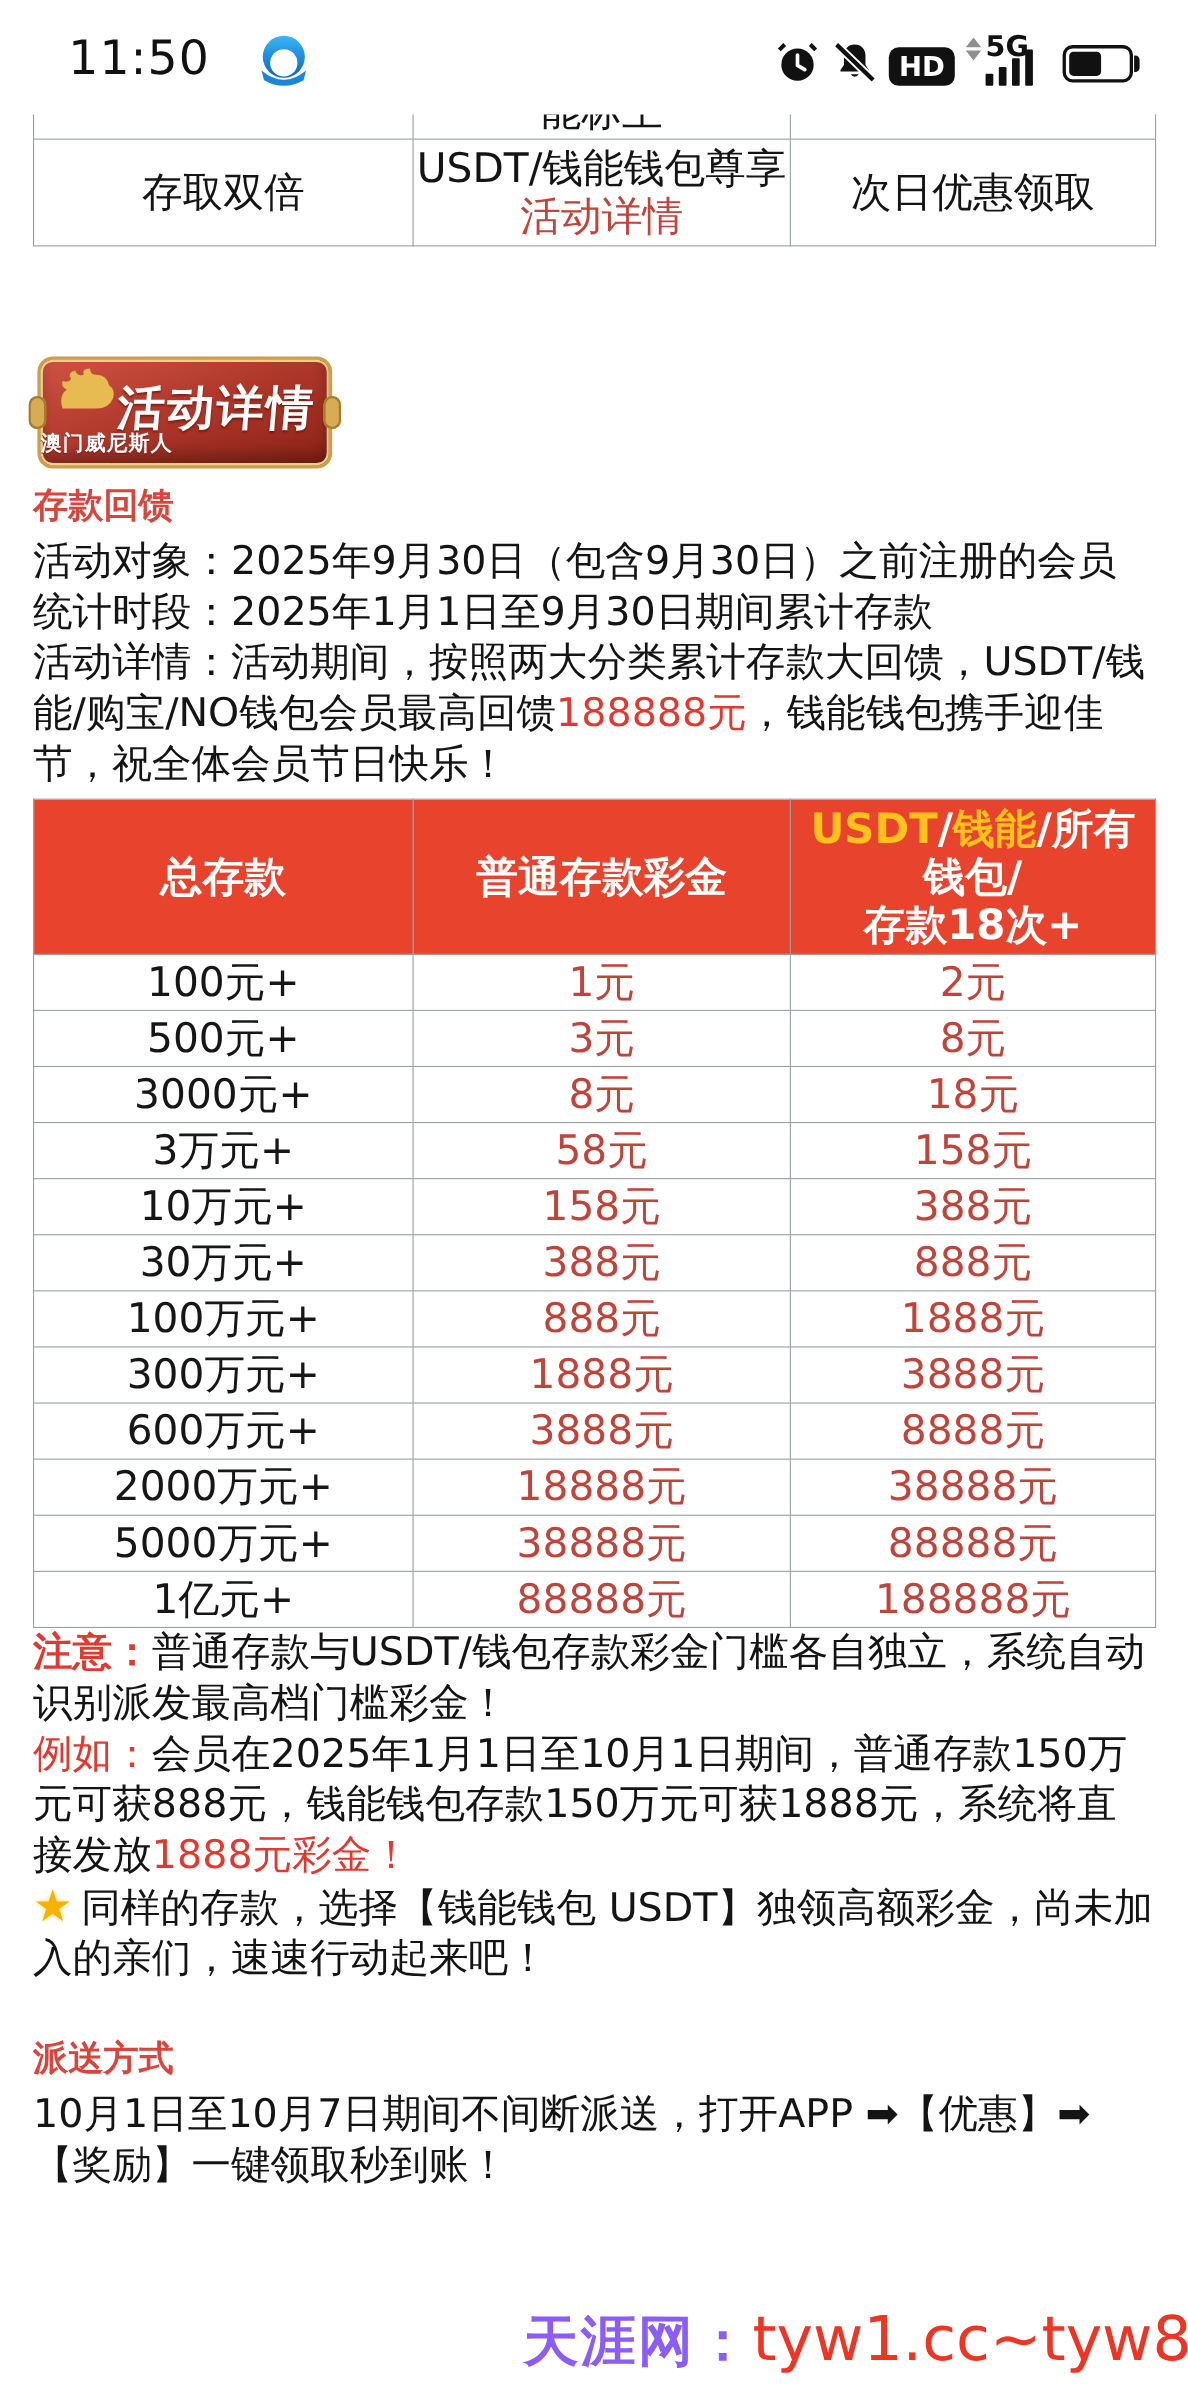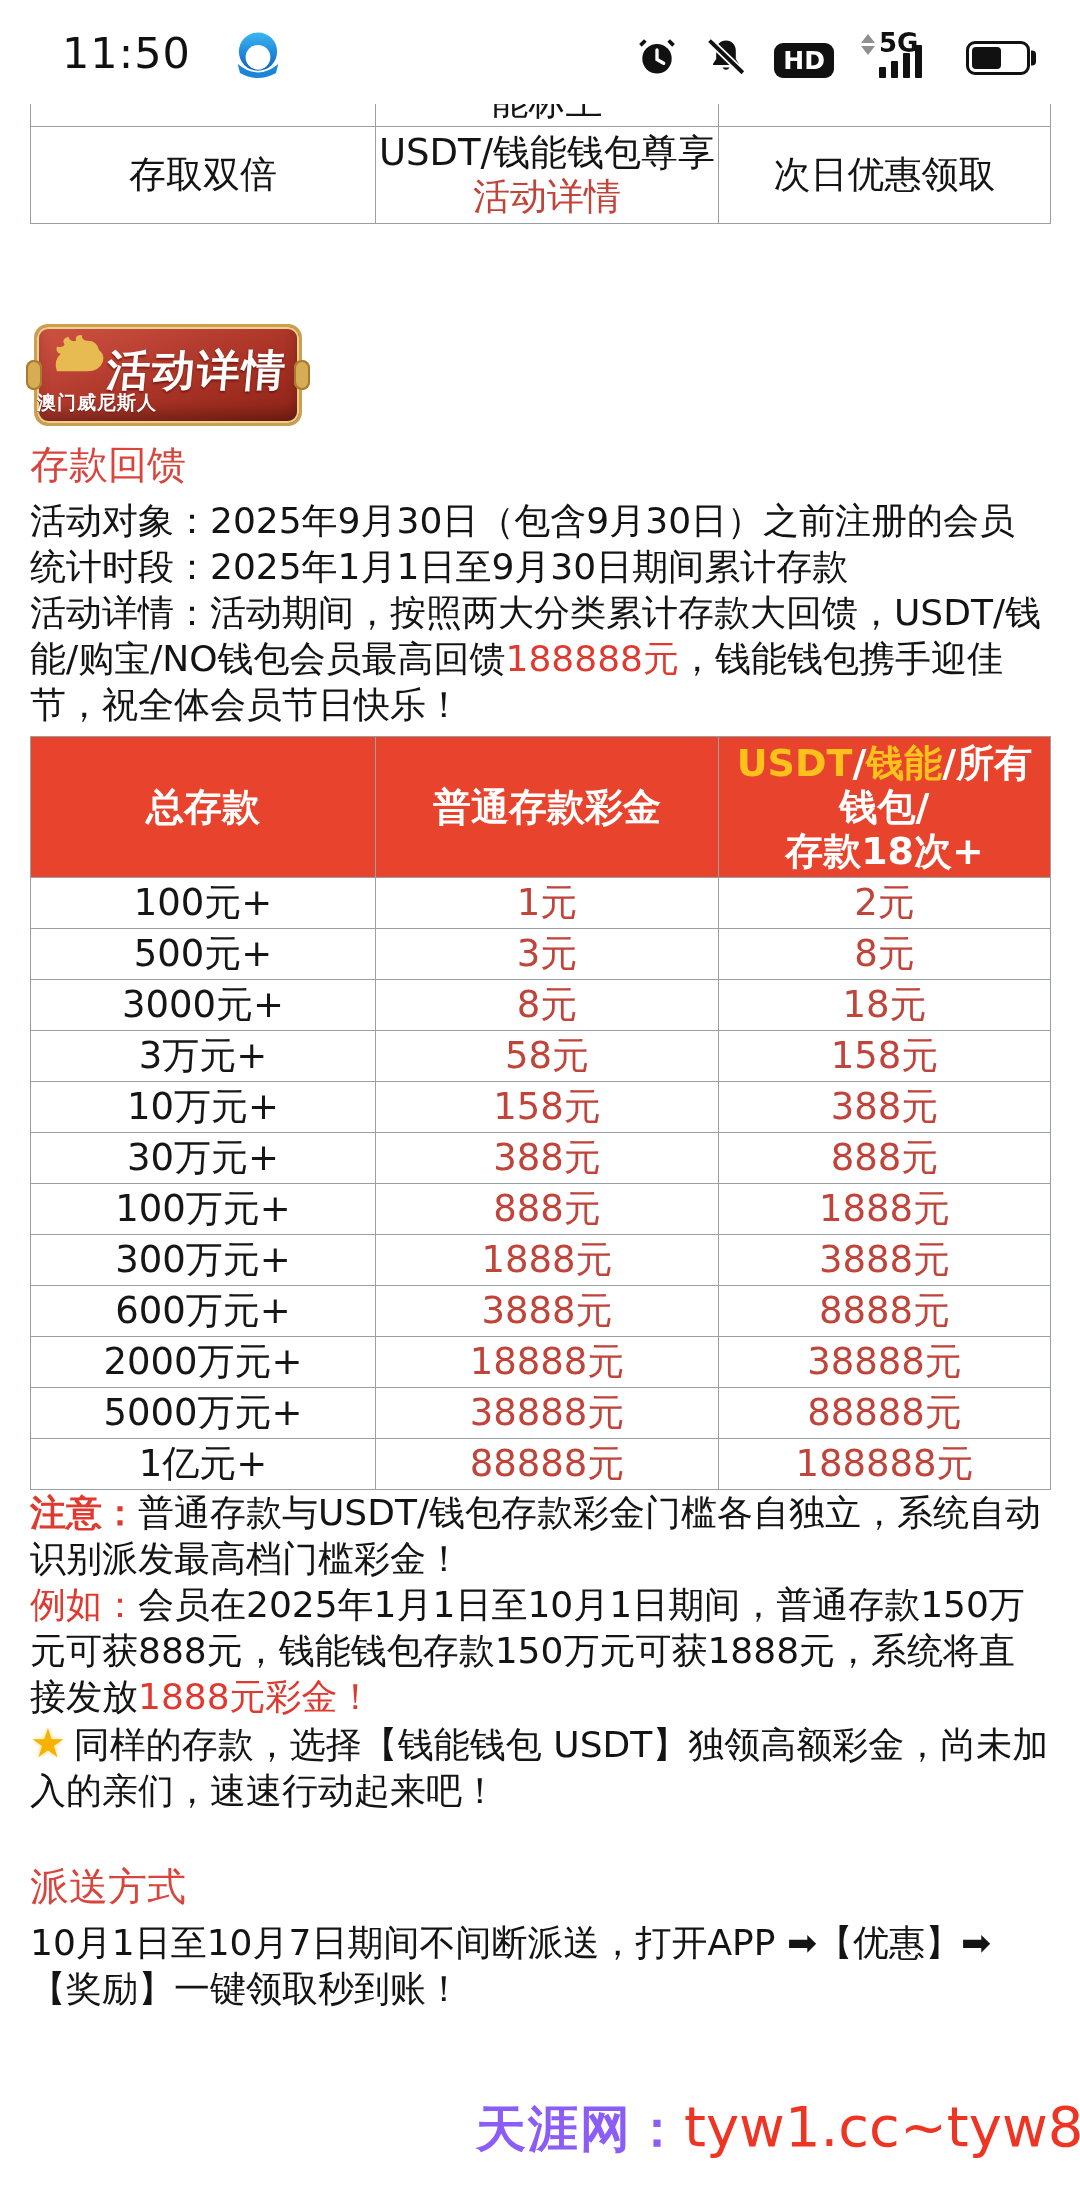--- a/index.html
+++ b/index.html
@@ -5,21 +5,21 @@
   html,body{margin:0;padding:0;background:#ffffff;}
   .screen{position:relative;width:1080px;height:2189px;background:#fff;overflow:hidden;
     font-family:"DejaVu Sans","Liberation Sans",sans-serif;color:#141414;}
 
   
   .status-bar{height:104px;display:flex;align-items:center;justify-content:space-between;
     padding:6px 50px 0 62px;box-sizing:border-box;background:#fff;}
   .sb-left{display:flex;align-items:flex-start;gap:40px;}
   .sb-time{font-size:43px;color:#111;letter-spacing:1px;}
   .app-logo{width:54px;height:54px;display:block;}
-  .sb-right{display:flex;align-items:flex-end;gap:27px;}
+  .sb-right{display:flex;align-items:flex-end;gap:10px;}
   .sb-icon{display:block;}
   .hd-badge{background:#111;color:#fff;font-size:25px;font-weight:700;border-radius:9px;
     padding:5px 9px;line-height:1;}
   .net{position:relative;width:78px;height:46px;}
   .net .tris{position:absolute;left:0;top:2px;display:flex;flex-direction:column;gap:3px;}
   .net .tri-up{width:0;height:0;border-left:7px solid transparent;border-right:7px solid transparent;border-bottom:9px solid #8f8f8f;}
   .net .tri-down{width:0;height:0;border-left:7px solid transparent;border-right:7px solid transparent;border-top:9px solid #8f8f8f;}
   .net .g5{position:absolute;left:18px;top:-4px;font-size:26px;font-weight:700;color:#111;}
   .net .bars{position:absolute;left:18px;bottom:0;display:flex;align-items:flex-end;gap:5px;}
   .net .bars i{display:block;width:7px;background:#111;border-radius:1px;}
@@ -55,21 +55,21 @@
     width:16px;height:30px;background:#d8ab55;border-radius:8px;box-shadow:inset 0 0 0 2px #a87b2c;}
   .badge::before{left:-11px;} .badge::after{right:-11px;}
   .badge-lion{position:absolute;left:10px;top:6px;}
   .badge-brand{position:absolute;left:0;bottom:7px;font-size:19px;font-weight:700;color:#fff;
     letter-spacing:1px;text-shadow:0 1px 1px #6d1b12;white-space:nowrap;}
   .badge-label{position:absolute;right:12px;top:46%;transform:translateY(-50%) skewX(-5deg);
     font-size:43px;font-weight:700;color:#fff;letter-spacing:2px;white-space:nowrap;
     text-shadow:0 2px 2px rgba(96,16,8,.65);}
 
   
-  .red-heading{font-size:39px;font-weight:400;color:#d9453c;margin:0 0 6px;}
+  .red-heading{font-size:32px;font-weight:700;color:#d9453c;margin:0 0 6px;}
   p.body{margin:0;font-size:36px;line-height:46px;color:#141414;word-break:break-all;}
   .inline-red{color:#e0392f;}
   .note-label{color:#e0392f;font-weight:700;}
   .example-label{color:#e0392f;}
   .star{color:#f7b200;font-size:40px;text-shadow:0 0 5px #ffd978;margin-right:8px;}
 
   
   .reward-table{margin-top:8px;}
   .reward-table th{background:#e8432c;color:#fff;font-size:38px;font-weight:700;
     line-height:44px;padding:4px 0;height:86px;box-sizing:border-box;}

